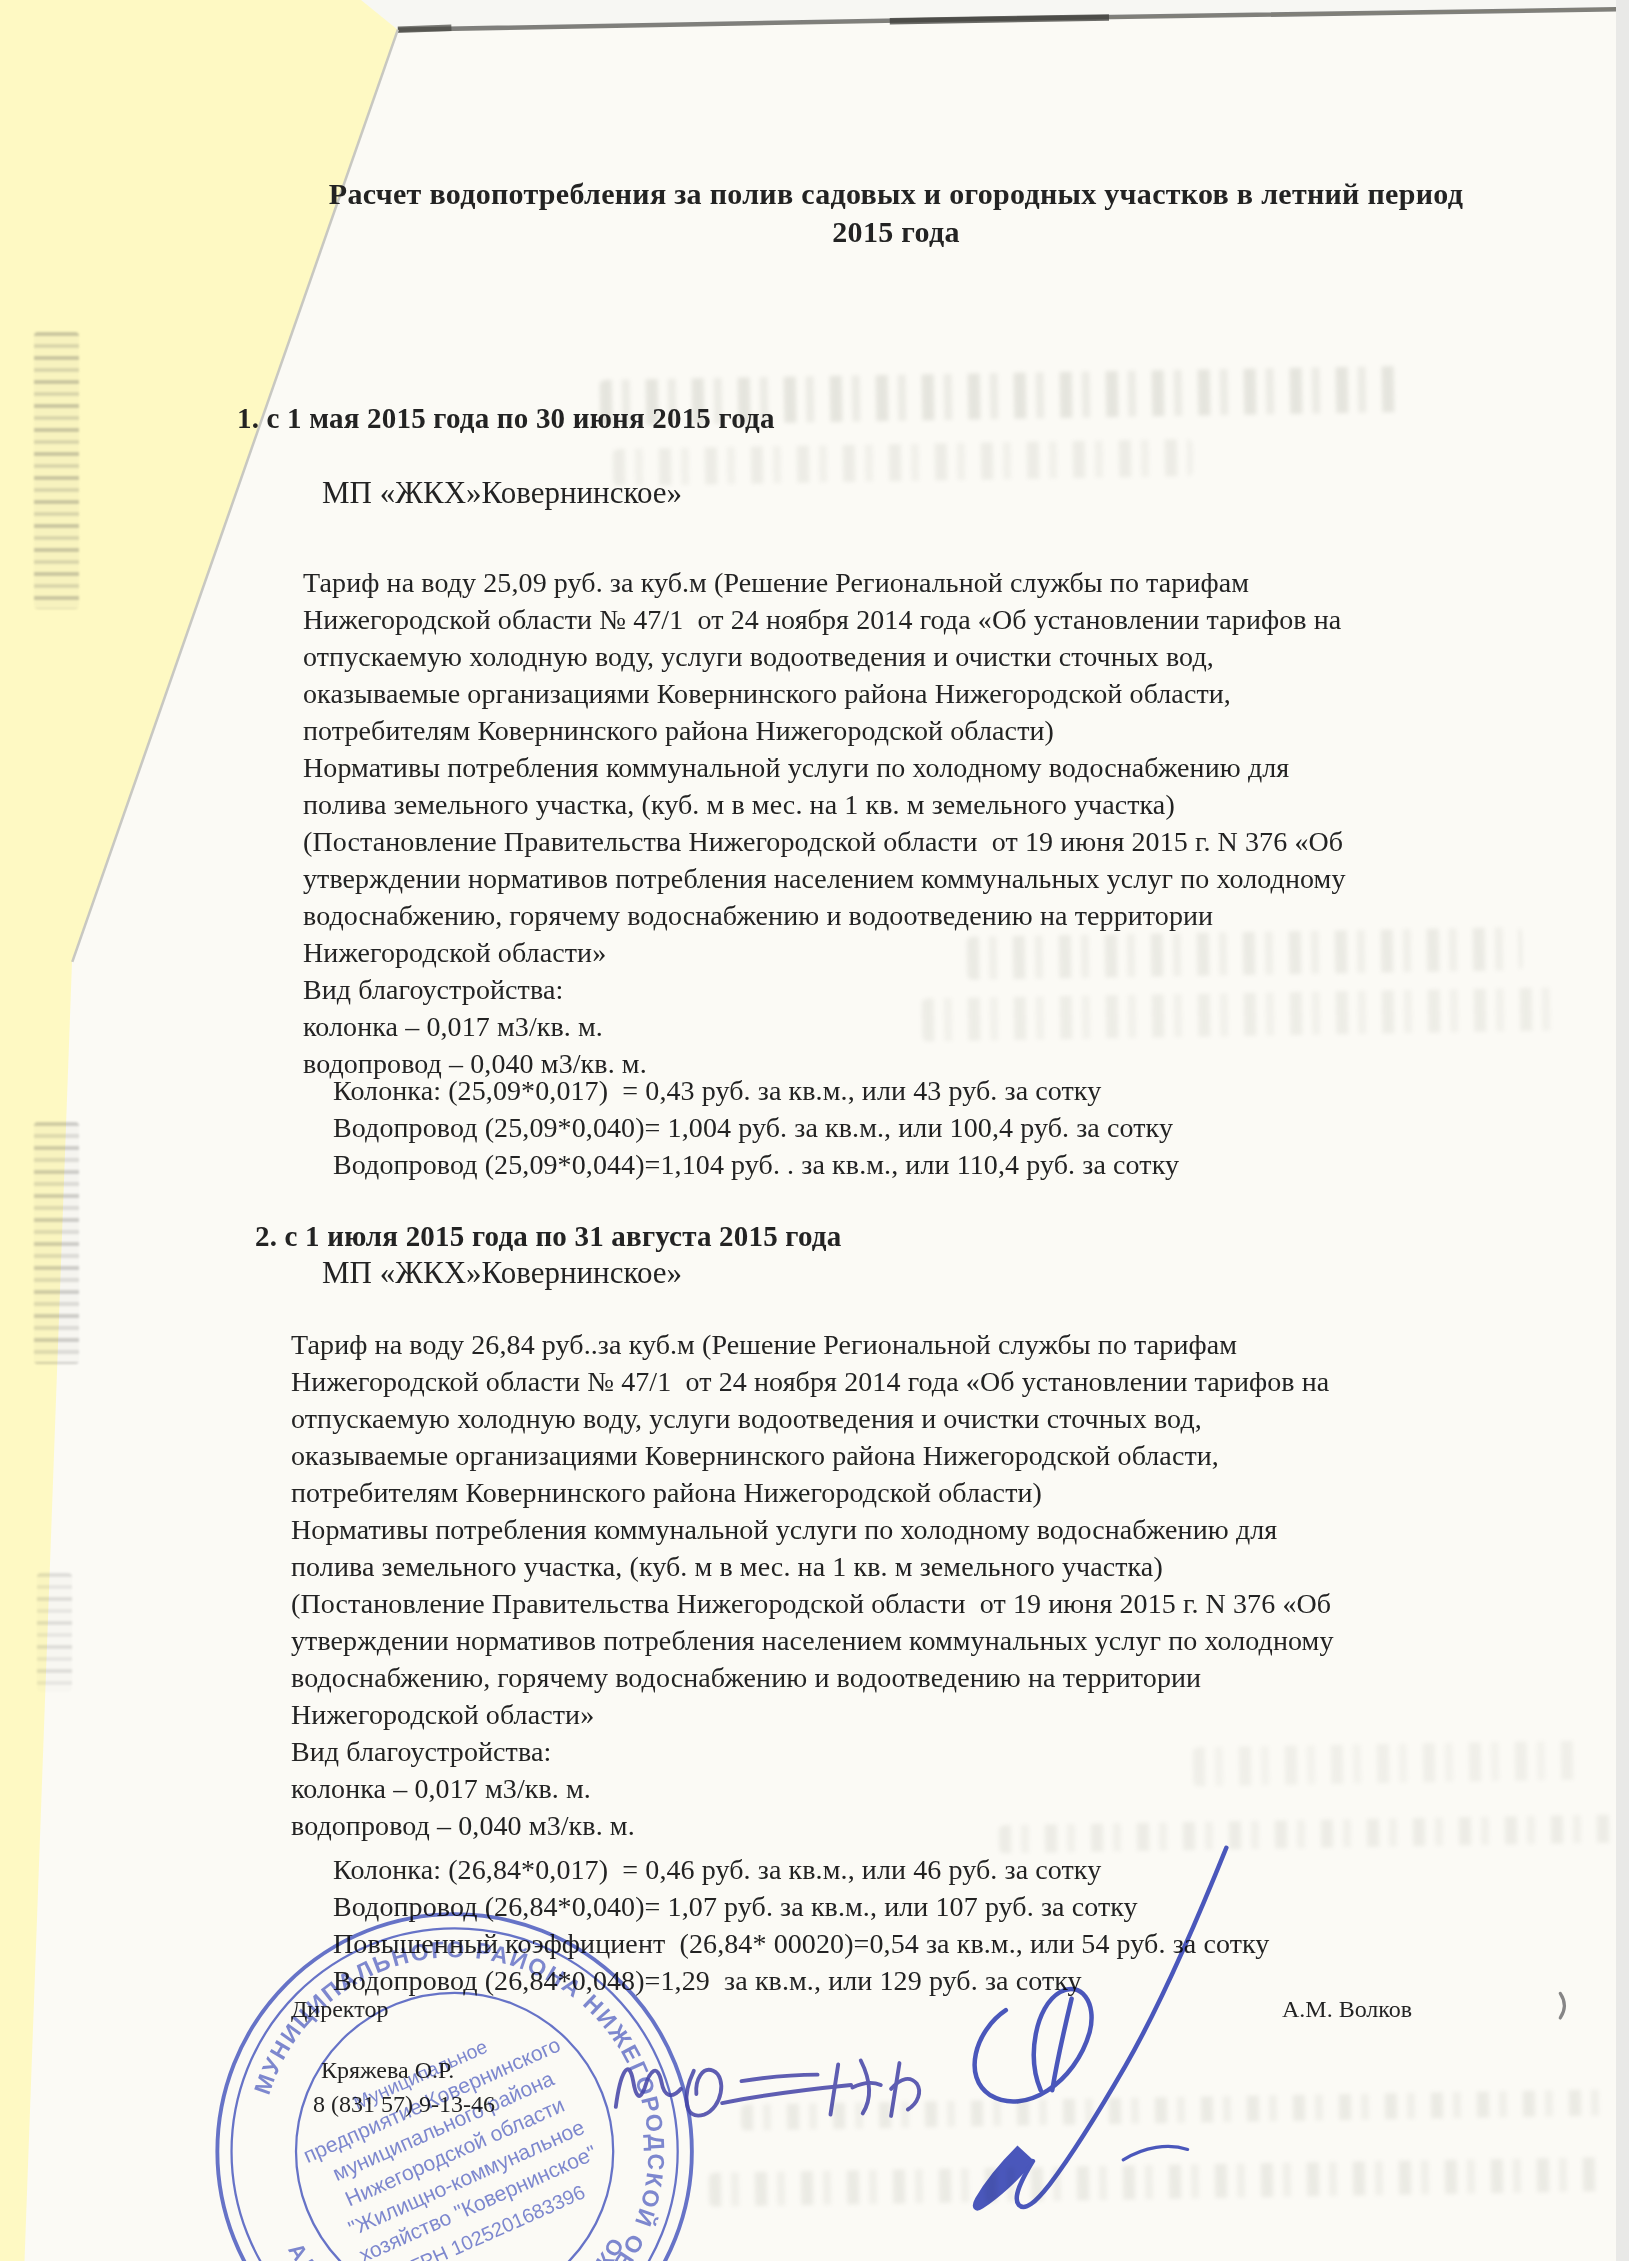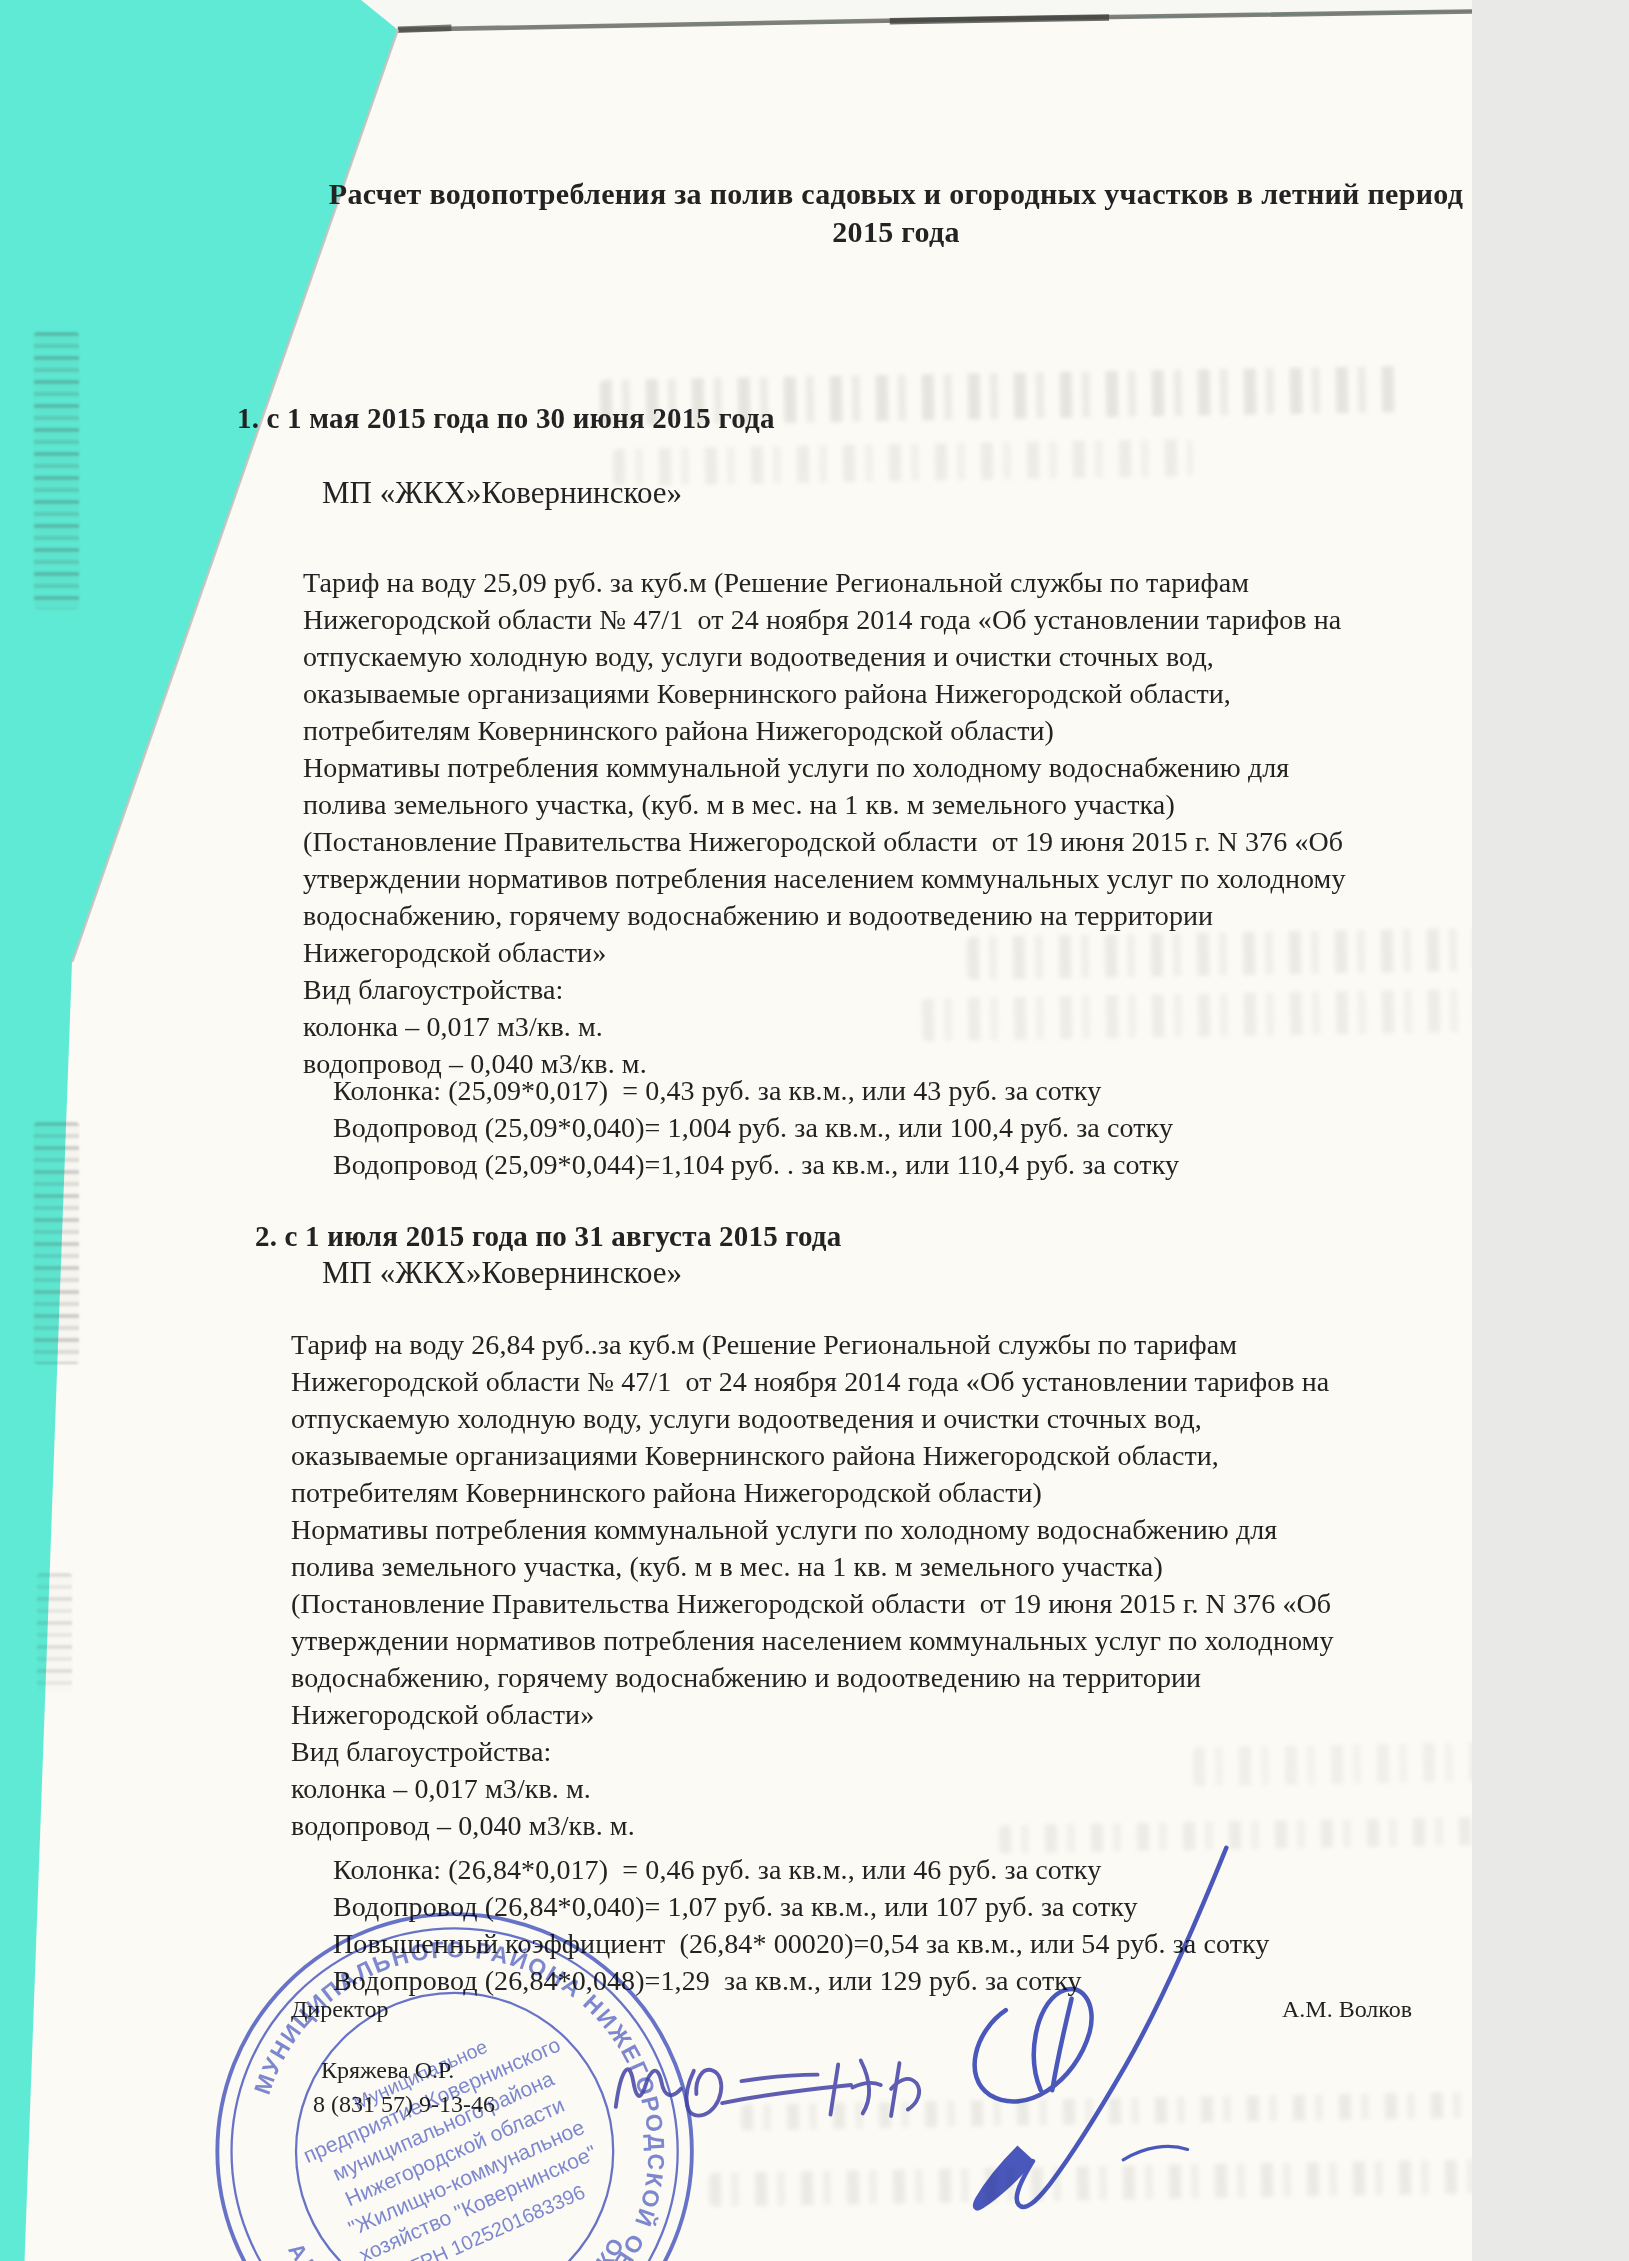--- a/index.html
+++ b/index.html
@@ -1,16 +1,16 @@
 <!DOCTYPE html>
 <html style="font-size:10.3px"><head>
 <meta charset="utf-8">
 <style>
   html,body{margin:0;padding:0;background:#e9e9e7;}
-  .page{position:relative;width:1472px;height:2261px;overflow:hidden;background:#5eead4;
+  .page{position:relative;width:1616px;height:2261px;overflow:hidden;background:#fef9c3;
         font-family:"Liberation Serif","DejaVu Serif",serif;color:#232323;}
   .abs{position:absolute;}
   .glare{position:absolute;left:0;top:0;width:1630px;height:39px;
          clip-path:polygon(361px 0,1630px 0,1630px 7.7px,398px 30px);background:#f7f7f3;}
   .paper{position:absolute;inset:0;background:#fbfaf5;
          clip-path:polygon(398px 30px,1630px 9px,1630px 2261px,24.5px 2261px,72px 962px);}
   .ln{white-space:pre;}
   .body-text{font-size:28px;line-height:37px;letter-spacing:0.1px;margin-left:12px;}
   .body-text2{font-size:28px;line-height:37px;letter-spacing:0.1px;}
   .calc{font-size:28px;line-height:37px;letter-spacing:0.1px;}

